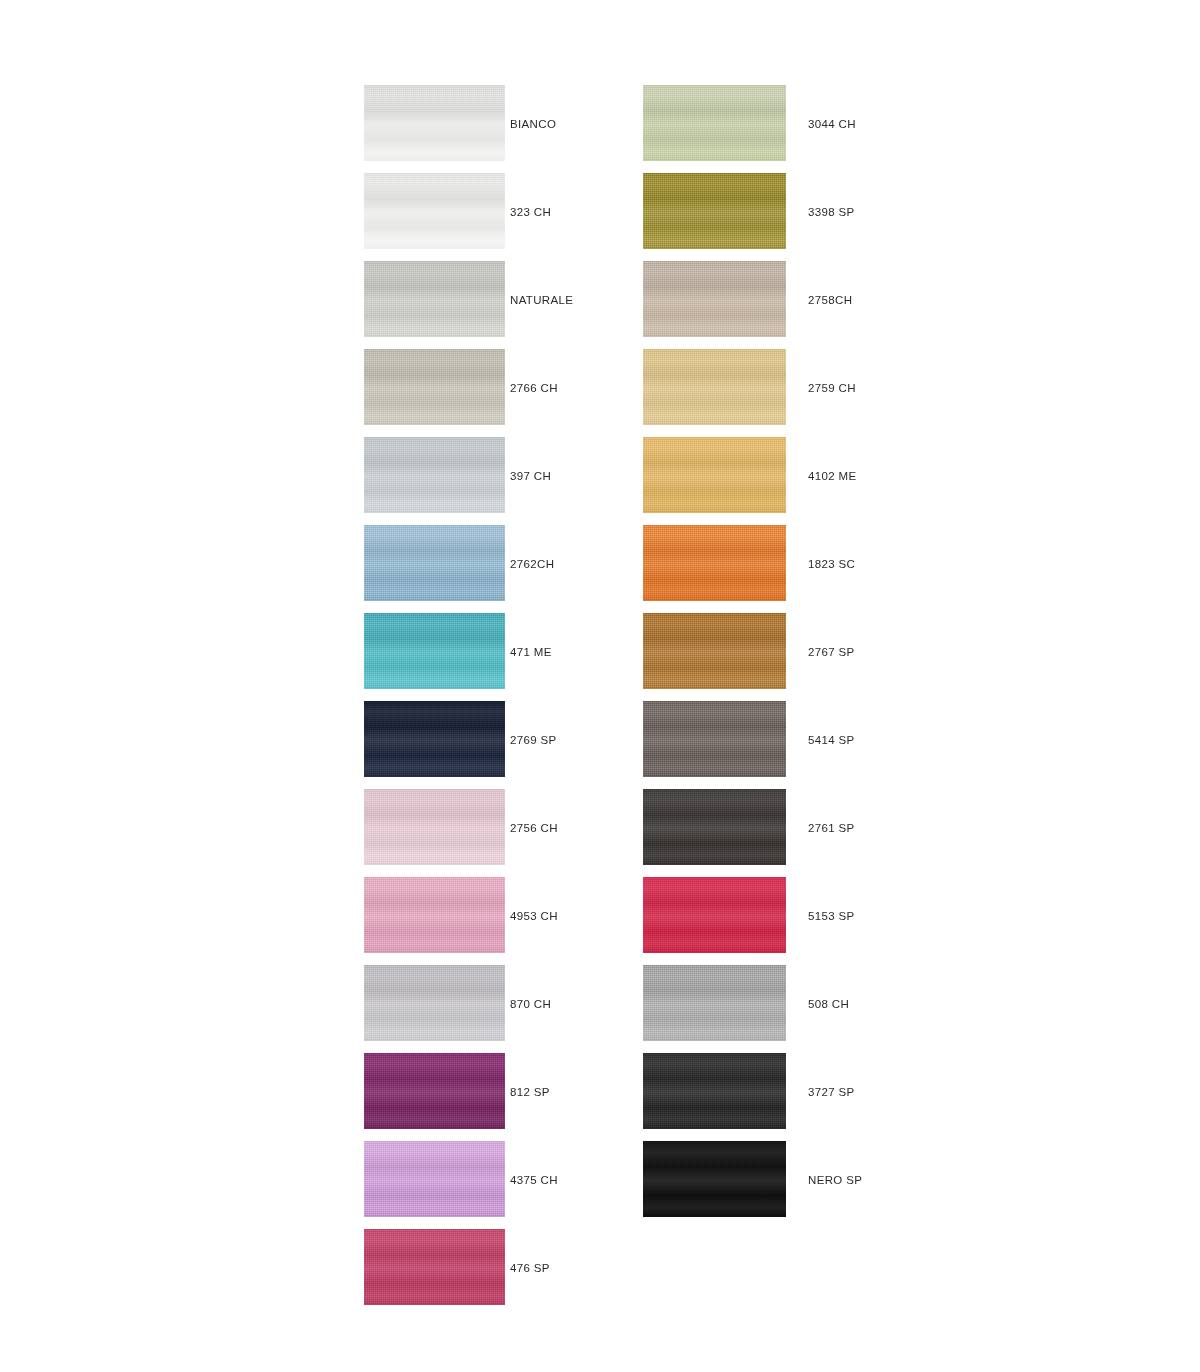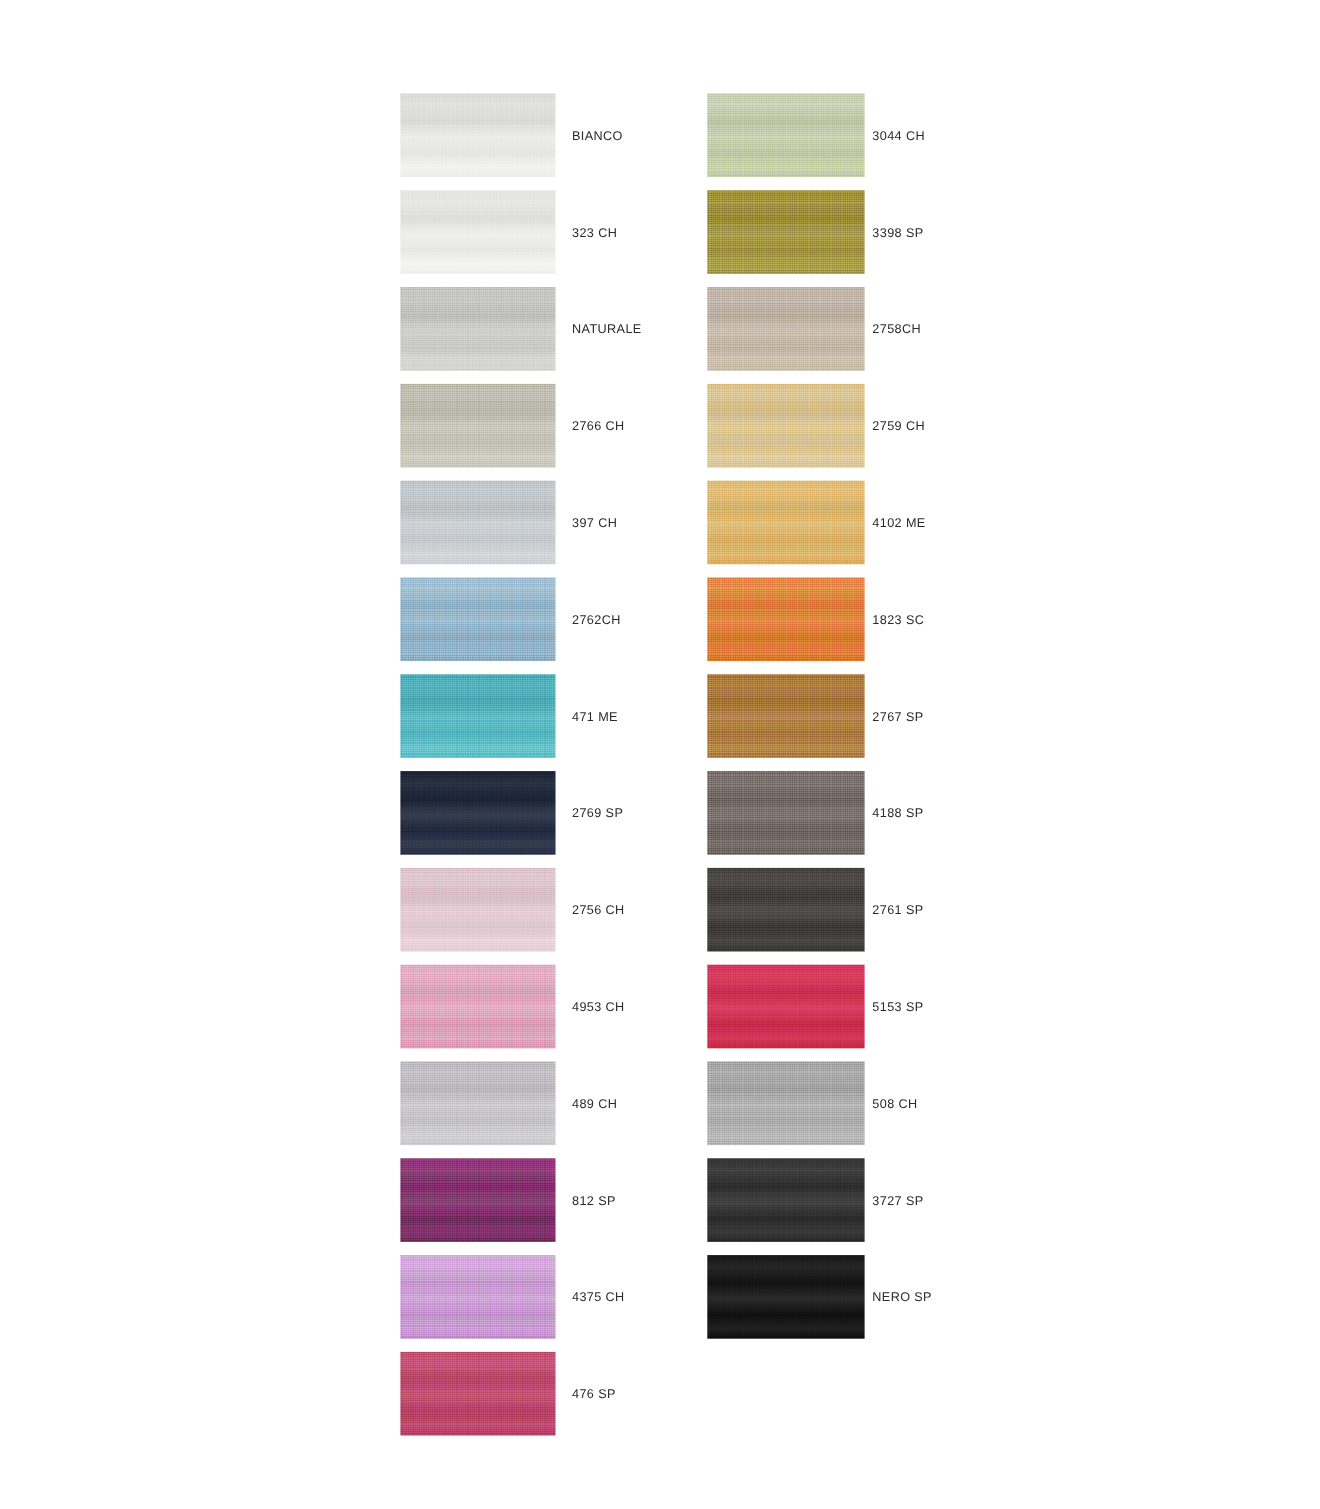--- a/index.html
+++ b/index.html
@@ -79,28 +79,28 @@
       rgba(255,255,255,0.10) 52%,
       rgba(0,0,0,0.04) 72%,
       rgba(255,255,255,0.08) 88%,
       rgba(0,0,0,0.03) 100%);
     pointer-events: none;
   }
 
   .swatch-label {
     position: absolute;
     top: 32px;
-    left: 156px;
+    left: 146px;
     font-size: 11.5px;
     line-height: 14px;
     letter-spacing: 0.35px;
     color: #2b2b2b;
     white-space: nowrap;
   }
-  #column-right .swatch-label { left: 150px; }
+  #column-right .swatch-label { left: 165px; }
 </style>
 </head>
 <body>
 
 <div id="chart-sheet">
   <div class="swatch-column" id="column-left">
       <div class="swatch-row">
         <div class="swatch-chip" style="background: linear-gradient(rgb(217, 218, 216) 0%, rgb(233, 233, 231) 48%, rgb(244, 244, 243) 100%);">
           <div class="weave"></div>
           <div class="sheen"></div>
@@ -168,21 +168,21 @@
           <div class="weave"></div>
           <div class="sheen"></div>
         </div>
         <div class="swatch-label">4953 CH</div>
       </div>
       <div class="swatch-row">
         <div class="swatch-chip" style="background: linear-gradient(rgb(185, 183, 188) 0%, rgb(196, 194, 198) 48%, rgb(206, 205, 209) 100%);">
           <div class="weave"></div>
           <div class="sheen"></div>
         </div>
-        <div class="swatch-label">489 CH</div>
+        <div class="swatch-label">870 CH</div>
       </div>
       <div class="swatch-row">
         <div class="swatch-chip" style="background: linear-gradient(rgb(133, 48, 111) 0%, rgb(123, 42, 102) 48%, rgb(110, 36, 91) 100%);">
           <div class="weave"></div>
           <div class="sheen"></div>
         </div>
         <div class="swatch-label">812 SP</div>
       </div>
       <div class="swatch-row">
         <div class="swatch-chip" style="background: linear-gradient(rgb(211, 167, 219) 0%, rgb(204, 154, 214) 48%, rgb(197, 146, 208) 100%);">
@@ -247,21 +247,21 @@
           <div class="weave"></div>
           <div class="sheen"></div>
         </div>
         <div class="swatch-label">2767 SP</div>
       </div>
       <div class="swatch-row">
         <div class="swatch-chip" style="background: linear-gradient(rgb(111, 102, 98) 0%, rgb(107, 98, 94) 48%, rgb(102, 93, 89) 100%);">
           <div class="weave"></div>
           <div class="sheen"></div>
         </div>
-        <div class="swatch-label">4188 SP</div>
+        <div class="swatch-label">5414 SP</div>
       </div>
       <div class="swatch-row">
         <div class="swatch-chip" style="background: linear-gradient(rgb(64, 61, 59) 0%, rgb(59, 56, 54) 48%, rgb(53, 50, 48) 100%);">
           <div class="weave"></div>
           <div class="sheen"></div>
         </div>
         <div class="swatch-label">2761 SP</div>
       </div>
       <div class="swatch-row">
         <div class="swatch-chip" style="background: linear-gradient(rgb(213, 48, 82) 0%, rgb(209, 41, 74) 48%, rgb(203, 36, 68) 100%);">

